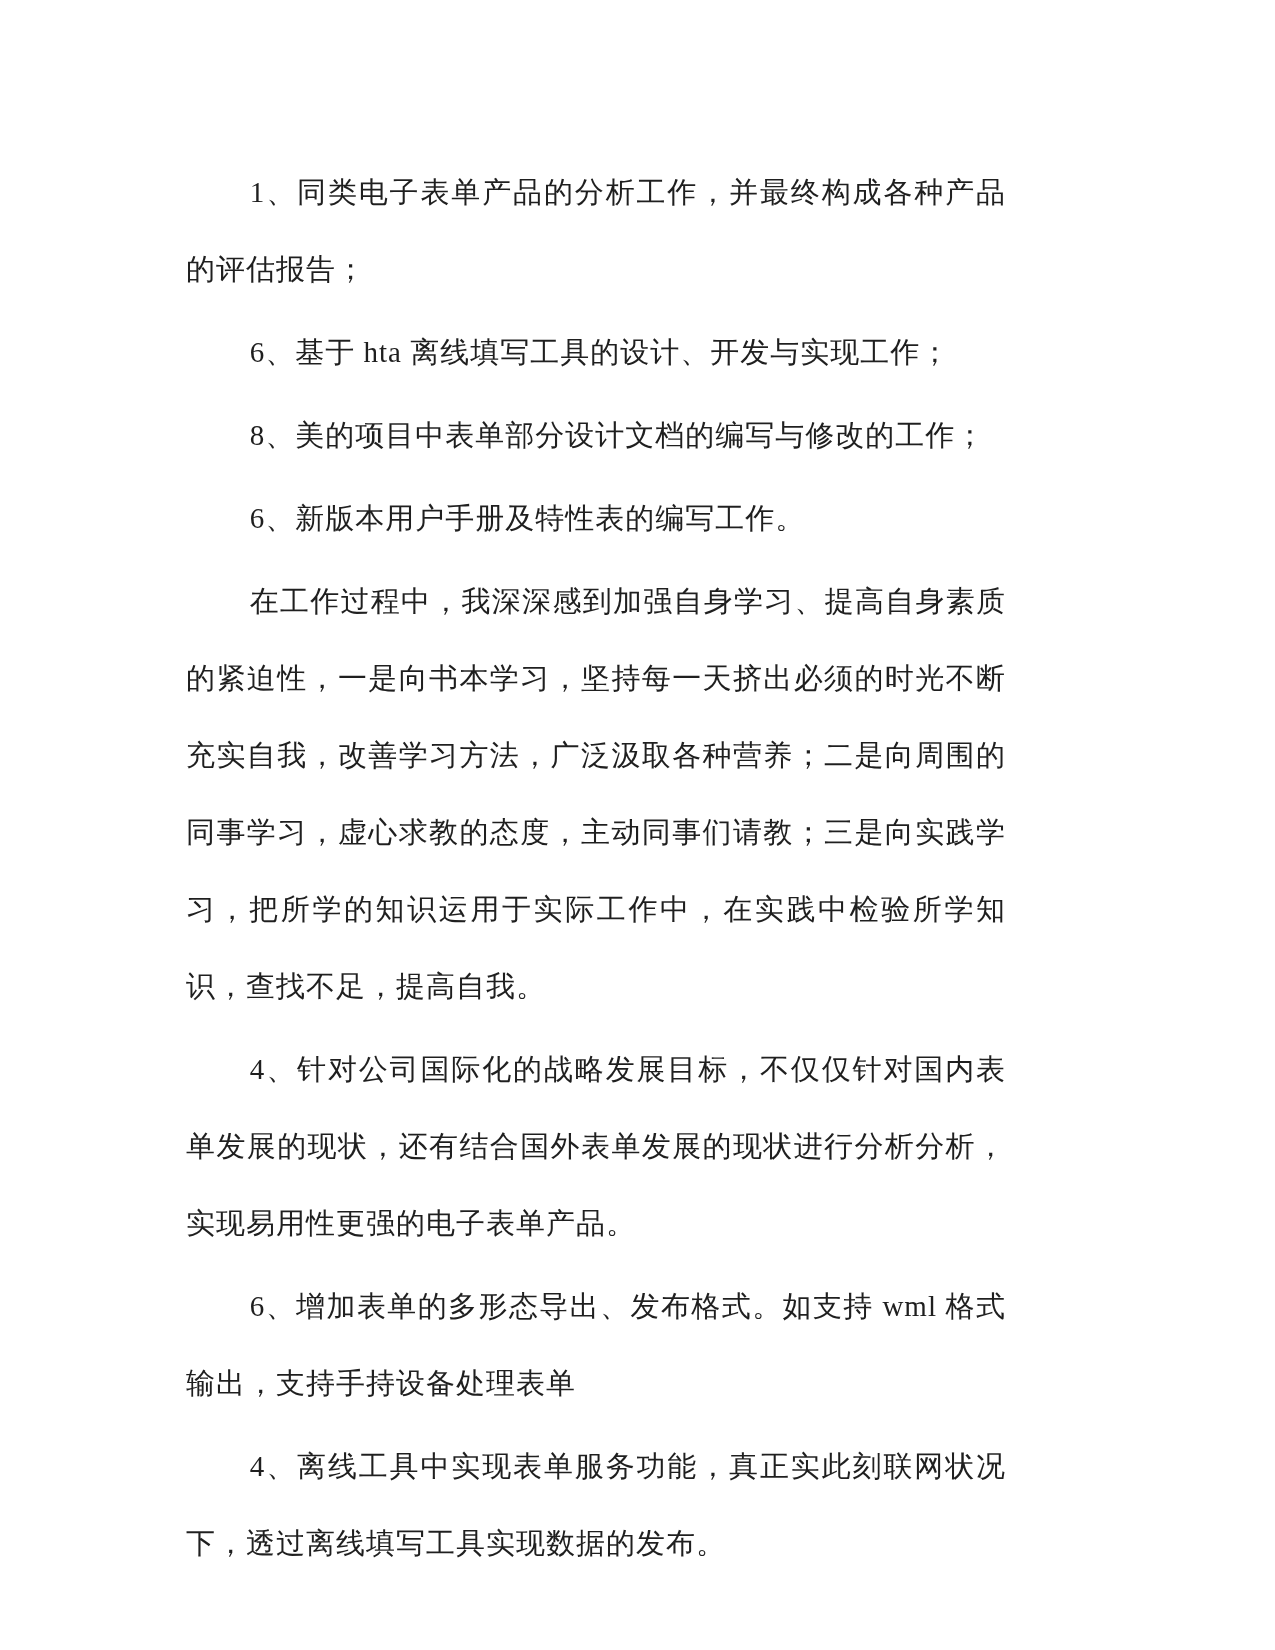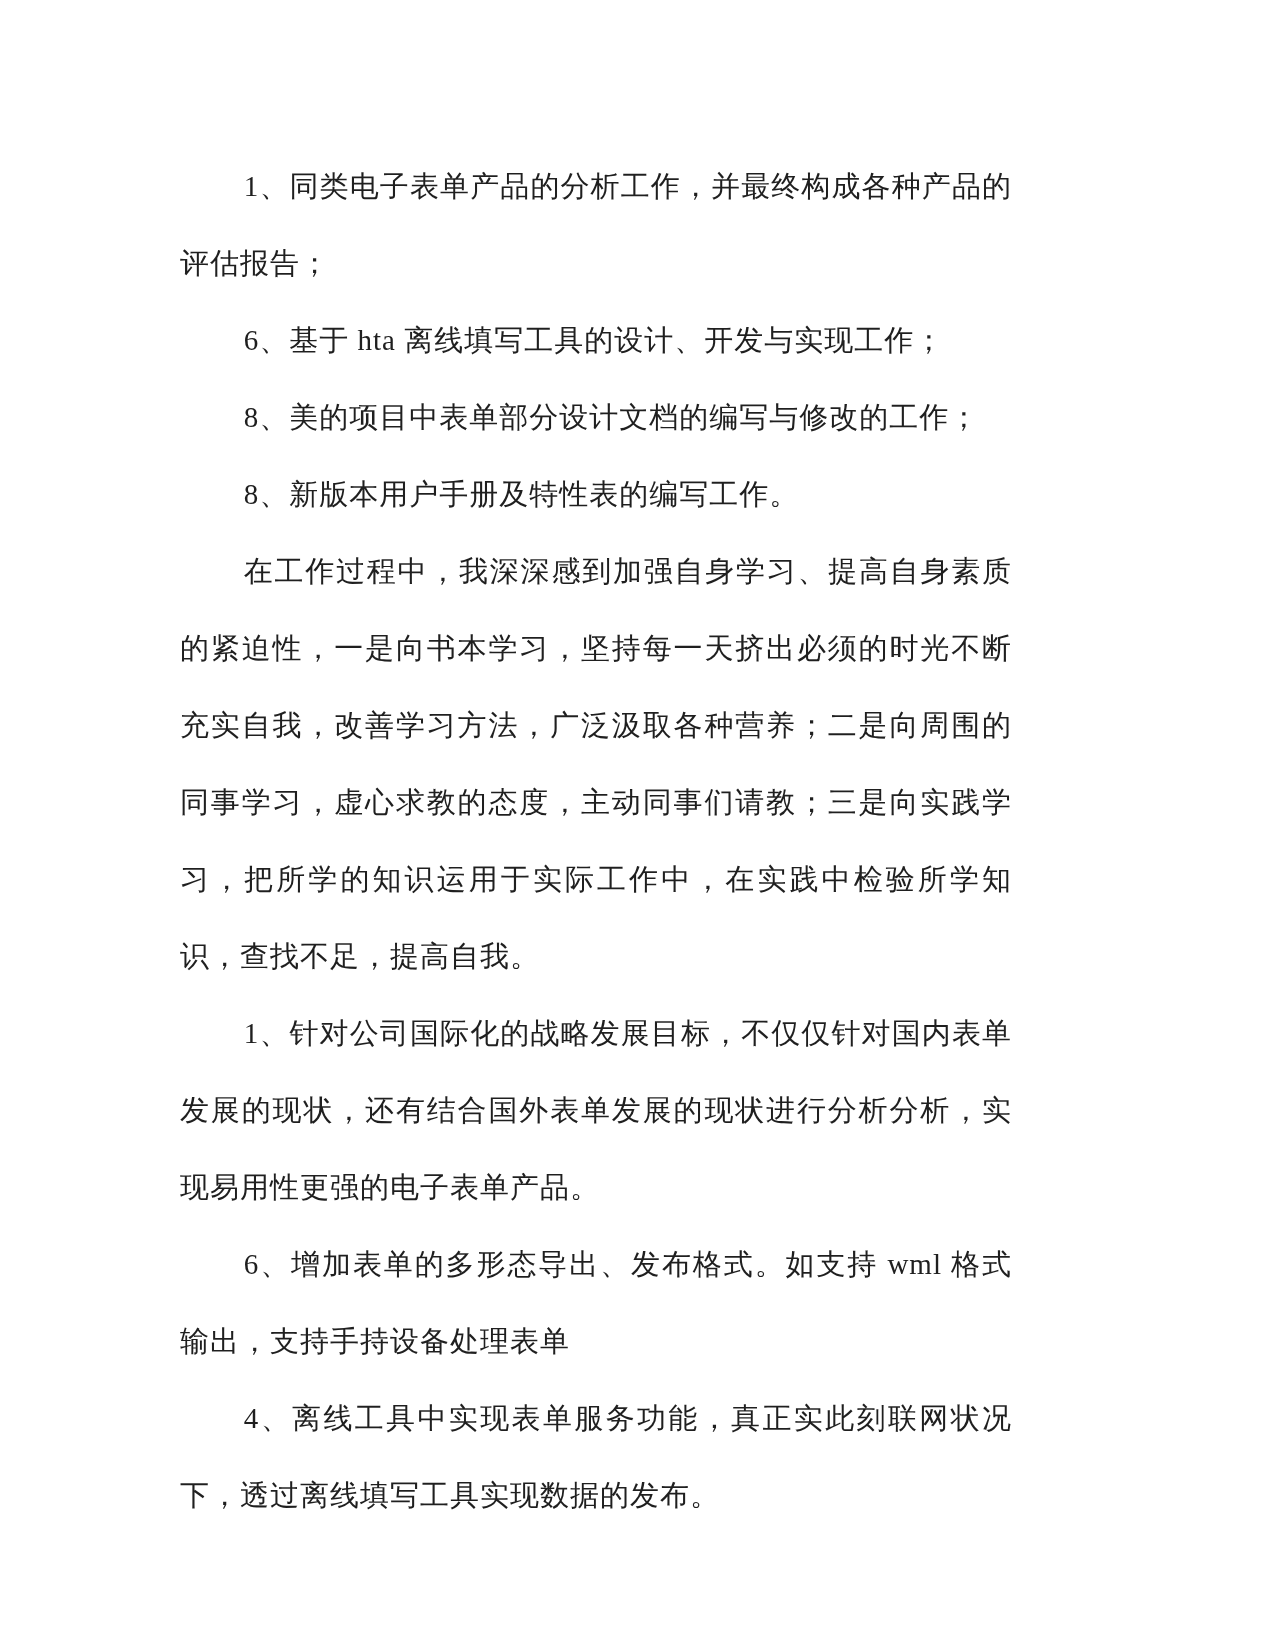--- a/index.html
+++ b/index.html
@@ -23,34 +23,34 @@
     width: 832px;
     font-family: "Liberation Serif", "DejaVu Serif", serif;
     font-size: 29px;
     line-height: 77px;
     color: #1f1f1f;
     text-align: justify;
     text-justify: inter-character;
     letter-spacing: 1px;
   }
   .content p {
-    margin: 0;
+    margin: 6px;
     padding: 0;
     text-indent: 2.2em;
     word-break: break-all;
     font-family: Liberation Serif, serif;
   }
 </style>
 </head>
 <body>
 
 <div class="page">
   <div class="content">
     <p>1、同类电子表单产品的分析工作，并最终构成各种产品的评估报告；</p>
     <p>6、基于 hta 离线填写工具的设计、开发与实现工作；</p>
     <p>8、美的项目中表单部分设计文档的编写与修改的工作；</p>
-    <p>8、新版本用户手册及特性表的编写工作。</p>
+    <p>6、新版本用户手册及特性表的编写工作。</p>
     <p>在工作过程中，我深深感到加强自身学习、提高自身素质的紧迫性，一是向书本学习，坚持每一天挤出必须的时光不断充实自我，改善学习方法，广泛汲取各种营养；二是向周围的同事学习，虚心求教的态度，主动同事们请教；三是向实践学习，把所学的知识运用于实际工作中，在实践中检验所学知识，查找不足，提高自我。</p>
-    <p>1、针对公司国际化的战略发展目标，不仅仅针对国内表单发展的现状，还有结合国外表单发展的现状进行分析分析，实现易用性更强的电子表单产品。</p>
+    <p>4、针对公司国际化的战略发展目标，不仅仅针对国内表单发展的现状，还有结合国外表单发展的现状进行分析分析，实现易用性更强的电子表单产品。</p>
     <p>6、增加表单的多形态导出、发布格式。如支持 wml 格式输出，支持手持设备处理表单</p>
     <p>4、离线工具中实现表单服务功能，真正实此刻联网状况下，透过离线填写工具实现数据的发布。</p>
   </div>
 </div>
 
 </body></html>

